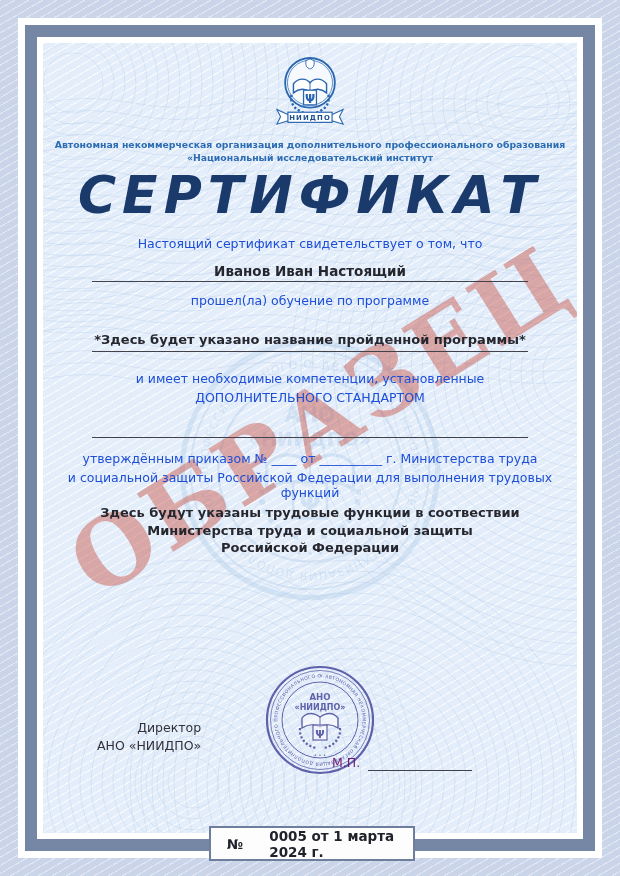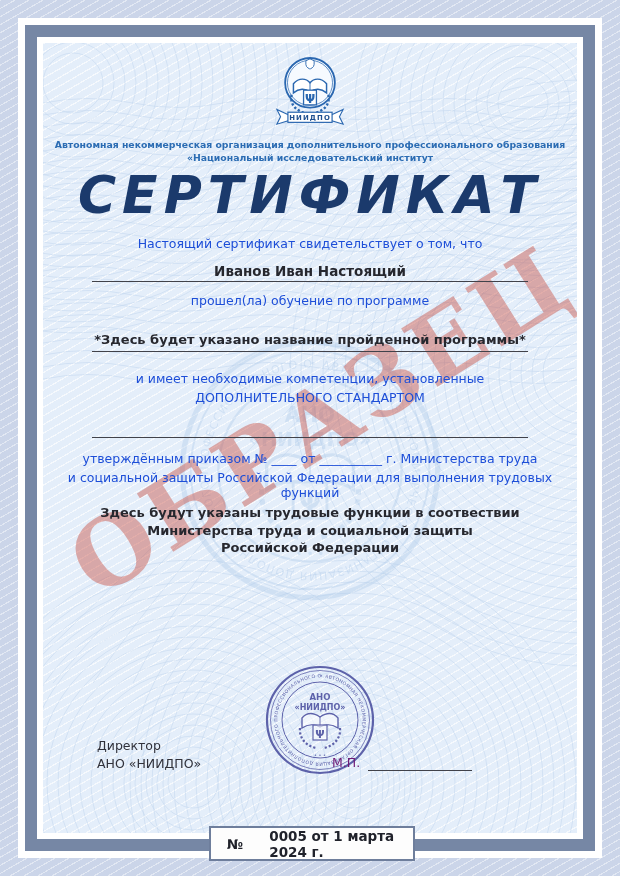--- a/index.html
+++ b/index.html
@@ -23,21 +23,21 @@
   
   .tline{position:absolute;left:0;width:100%;text-align:center;color:#1d4ed8;z-index:2;}
   .logo-wrap{position:absolute;left:50%;top:8px;transform:translateX(-50%);z-index:2;}
   .org{top:96px;font-size:9.3px;line-height:12.8px;font-weight:bold;color:#2b6cb3;}
   .title{top:124px;font-size:52px;font-weight:bold;letter-spacing:6px;color:#1b3a6c;line-height:56px;font-style:italic;}
   .fs-reg{font-size:12.5px;}
   .fs-bold{font-size:13px;font-weight:bold;color:#26272e;}
   .uline{position:absolute;left:49px;width:436px;border-top:1.5px solid #41424a;z-index:2;}
   .func{top:461px;font-size:13px;font-weight:bold;line-height:17.5px;color:#26272e;}
   .stamp-svg{position:absolute;left:221px;top:621px;color:#4b4f9f;z-index:2;}
-  .director{position:absolute;left:54px;top:694px;font-size:12.5px;line-height:18px;color:#30313a;z-index:3;text-align:left;}
+  .director{position:absolute;left:54px;top:676px;font-size:12.5px;line-height:18px;color:#30313a;z-index:3;text-align:right;}
   .mp{position:absolute;left:289px;top:712px;font-size:12.5px;color:#701a75;z-index:3;}
   .sigline{position:absolute;left:325px;top:727px;width:104px;border-top:1.4px solid #41424a;z-index:3;}
   .disclaimer{top:743px;font-size:10.4px;line-height:14.6px;color:#30313a;}
   .number-box{position:absolute;left:209px;top:826px;width:206px;height:35px;background:#fdfdfd;
         border:2px solid #6e7e9c;display:flex;align-items:center;gap:26px;padding-left:16px;box-sizing:border-box;
         font-weight:bold;font-size:13.5px;color:#20222b;z-index:5;}
   svg text{font-family:"DejaVu Sans",sans-serif;}
 </style>
 </head>
 <body>

